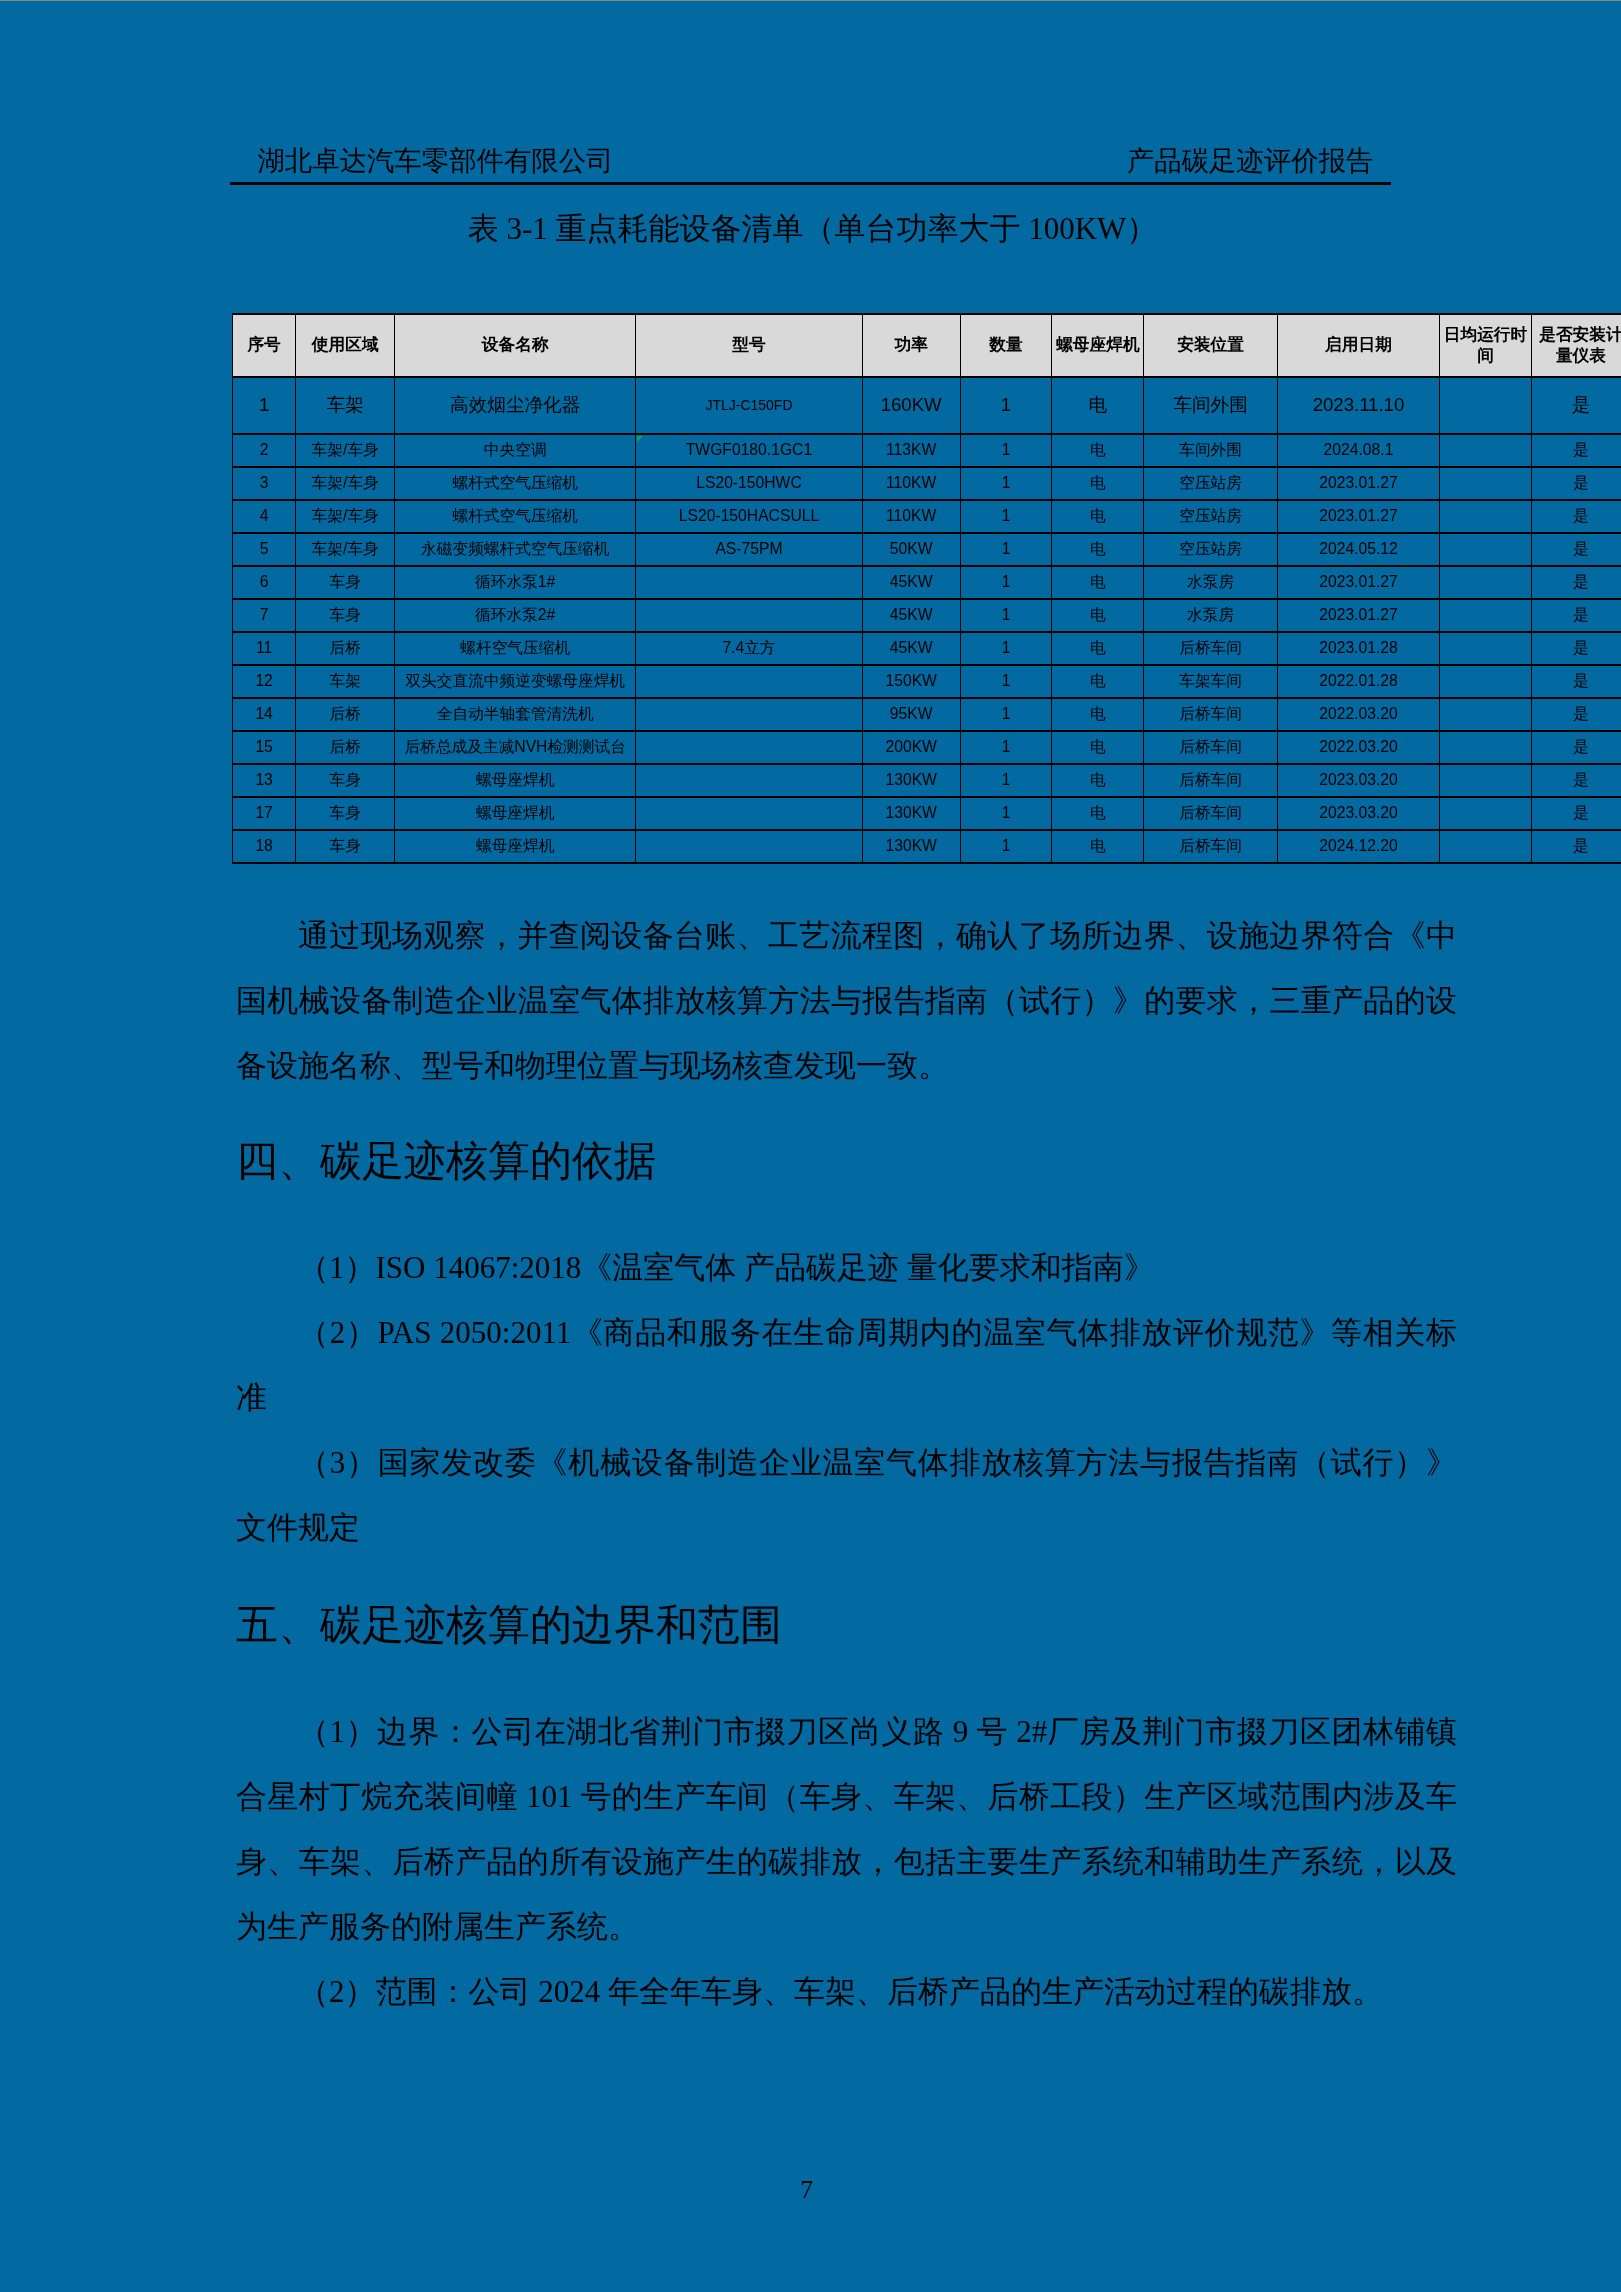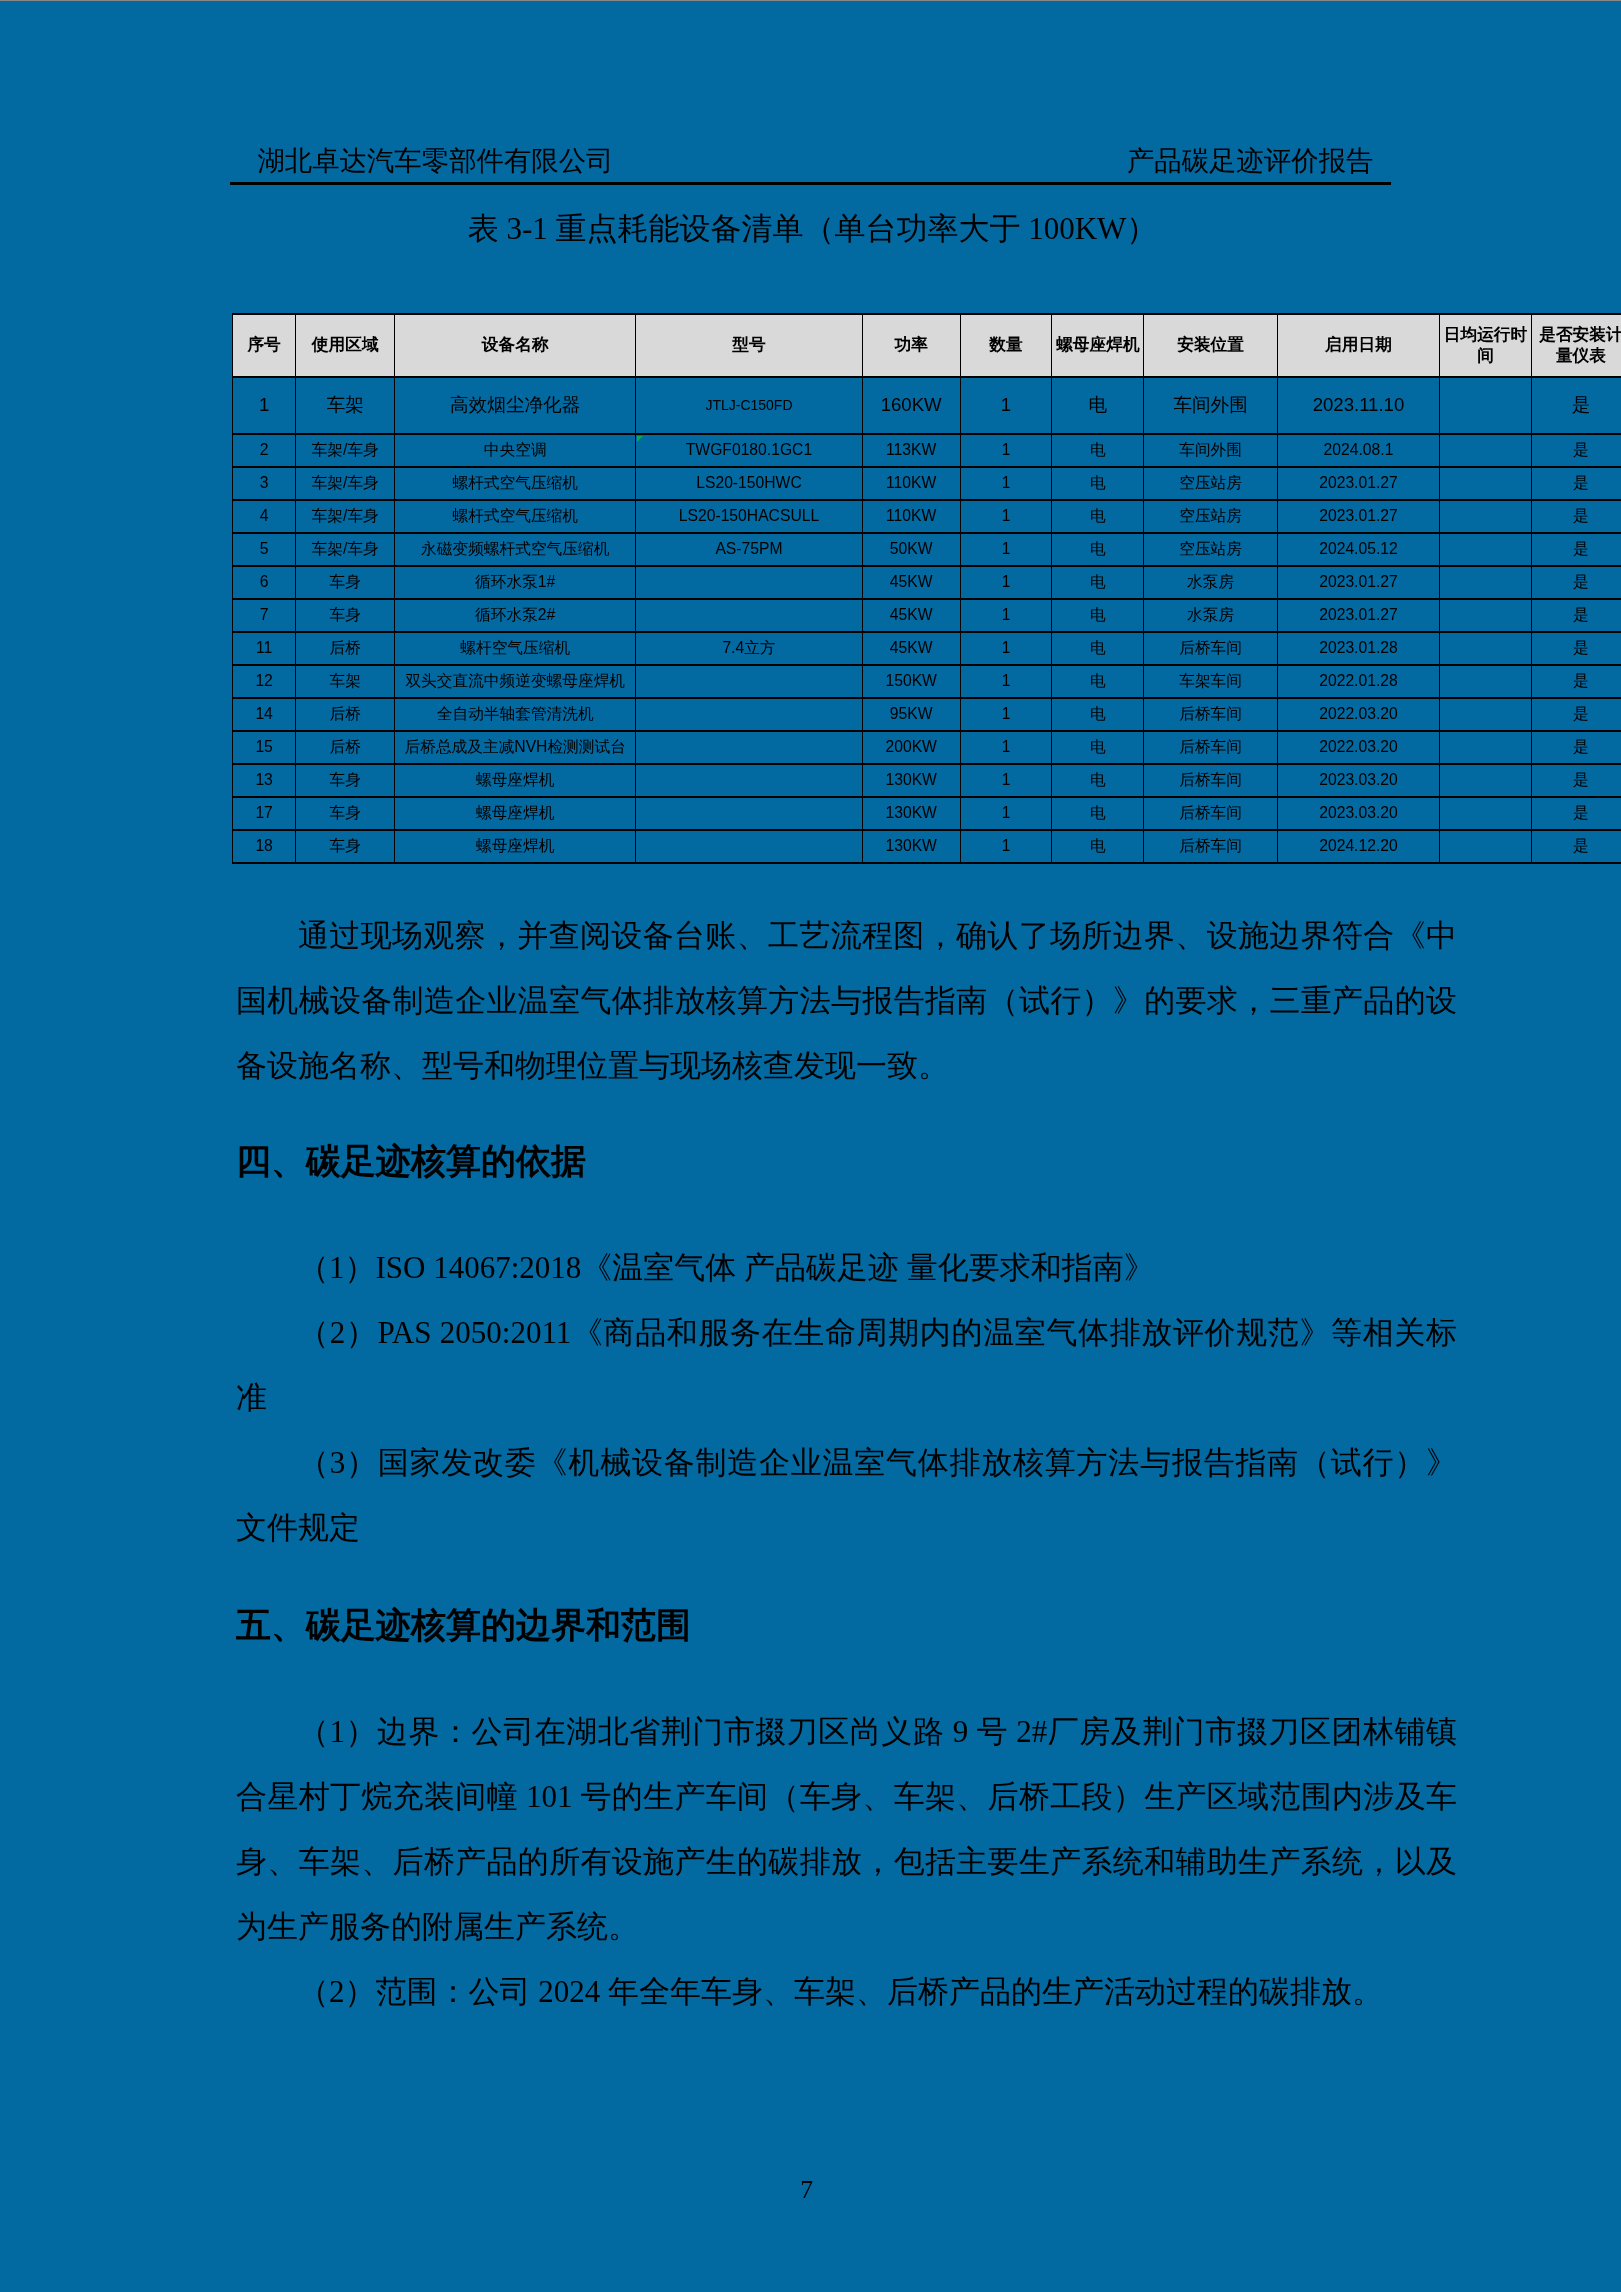--- a/index.html
+++ b/index.html
@@ -89,22 +89,22 @@
     font-family:"Liberation Serif","DejaVu Serif",serif;
     font-size:31px;
     line-height:65px;
     text-align:justify;
     text-indent:2em;
   }
   .par-observation { margin-top:39px; }
   .sec-heading {
     margin:0 164px 0 232px;
     font-family:"Liberation Sans","DejaVu Sans",sans-serif;
-    font-weight:bold;
-    font-size:35px;
+    font-weight:normal;
+    font-size:42px;
     line-height:43px;
   }
   .sec-heading.h4 { margin-top:41px; margin-bottom:53px; }
   .sec-heading.h5 { margin-top:43px; margin-bottom:53px; }
 
   
   .page-number {
     position:absolute;
     left:0; right:7.8px; top:2174px;
     text-align:center;

